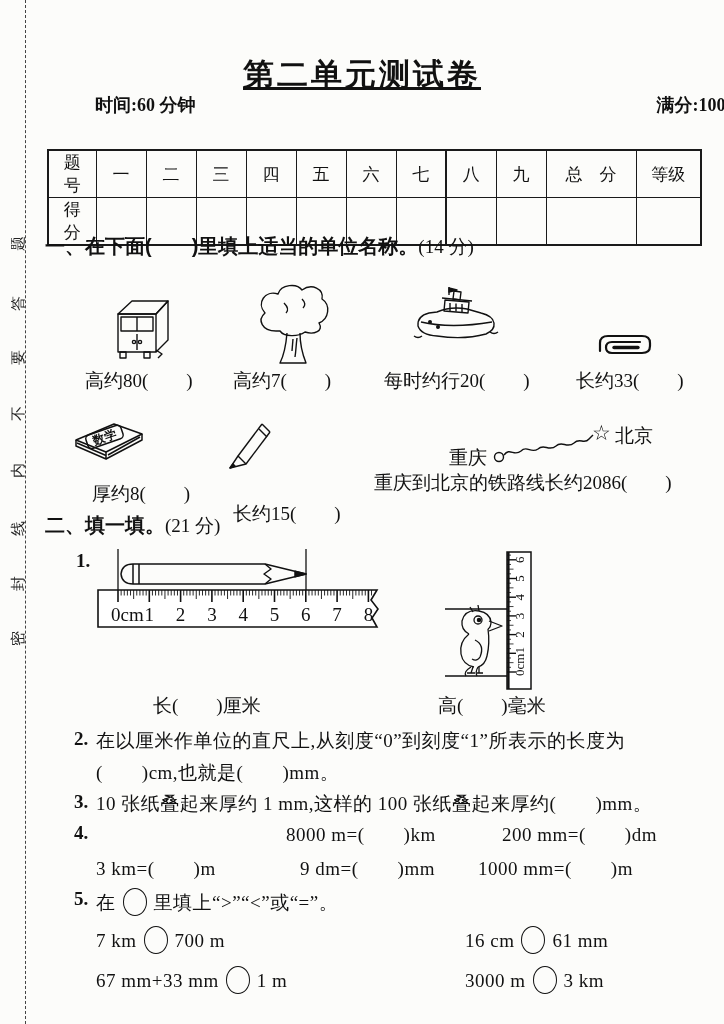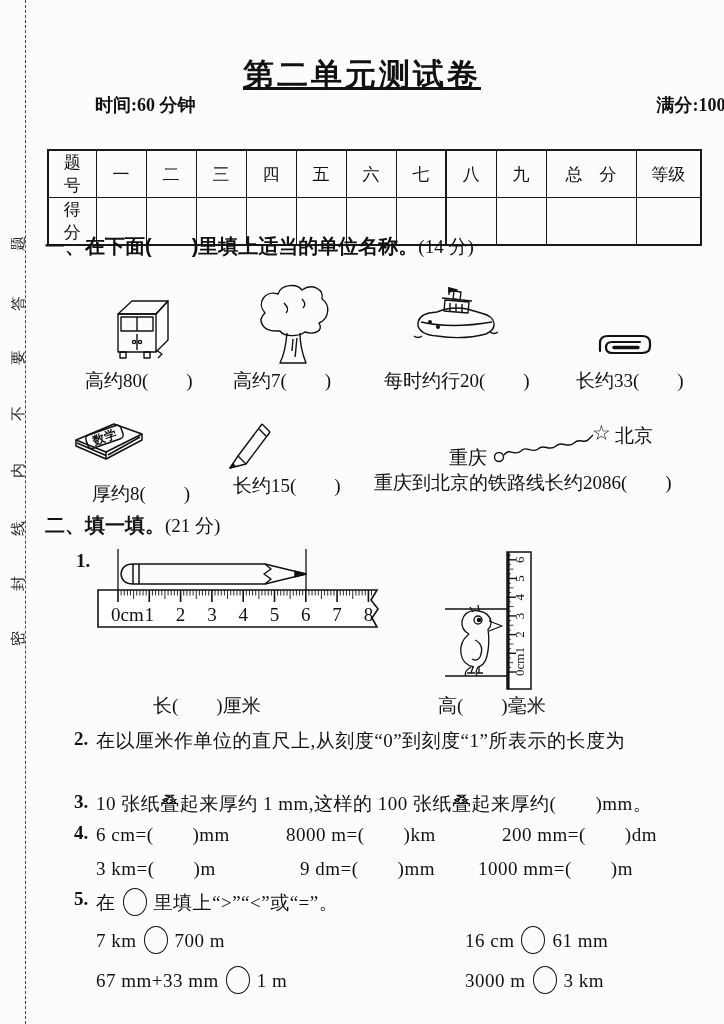--- a/index.html
+++ b/index.html
@@ -182,21 +182,21 @@
 
   <svg class="abs" style="top:414px;left:445px" width="248" height="62" viewBox="0 0 248 62">
     <text x="4" y="50" font-size="19">重庆</text>
     <circle cx="54" cy="43" r="4.5" fill="none" stroke="#111" stroke-width="1.4"></circle>
     <path d="M59,41 C65,33 69,43 76,37 C82,31 86,40 93,35 C99,29 104,38 111,32 C117,26 122,35 129,29 C135,23 139,31 144,25 L148,21" fill="none" stroke="#111" stroke-width="1.4"></path>
     <text x="147" y="26" font-size="21">☆</text>
     <text x="170" y="28" font-size="19">北京</text>
   </svg>
 
   <div class="abs lbl" style="top:481px;left:92px">厚约8(　　)</div>
-  <div class="abs lbl" style="top:473px;left:233px">长约15(　　)</div>
+  <div class="abs lbl" style="top:501px;left:233px">长约15(　　)</div>
   <div class="abs lbl" style="top:470px;left:374px">重庆到北京的铁路线长约2086(　　)</div>
 
   <div class="abs hei sec-head" style="top:512px;left:45px"><span>二、</span><span>填一填。</span><span class="pts">(21 分)</span></div>
 
   <div class="abs qnum" style="top:550px;left:76px">1.</div>
 
   <svg class="abs" style="top:545px;left:95px" width="290" height="85" viewBox="0 0 290 85">
     <g fill="none" stroke="#111" stroke-width="1.3">
       <line x1="23" y1="4" x2="23" y2="45"></line>
       <line x1="211" y1="4" x2="211" y2="45"></line>
@@ -368,26 +368,26 @@
         <text x="81" y="30.5" font-size="13" text-anchor="middle" font-family="&quot;Liberation Serif&quot;,&quot;DejaVu Serif&quot;,serif" transform="rotate(-90 81 30.5)">5</text>
         <text x="81" y="11.800000000000011" font-size="13" text-anchor="middle" font-family="&quot;Liberation Serif&quot;,&quot;DejaVu Serif&quot;,serif" transform="rotate(-90 81 11.800000000000011)">6</text>
       </g>
   </svg>
 
   <div class="abs lbl" style="top:693px;left:153px">长(　　)厘米</div>
   <div class="abs lbl" style="top:693px;left:438px">高(　　)毫米</div>
 
   <div class="abs qnum" style="top:728px;left:74px">2.</div>
   <div class="abs body-t" style="top:728px;left:96px">在以厘米作单位的直尺上,从刻度“0”到刻度“1”所表示的长度为</div>
+  <div class="abs body-t" style="top:760px;left:96px">(　　)cm,也就是(　　)mm。</div>
 
   <div class="abs qnum" style="top:791px;left:74px">3.</div>
   <div class="abs body-t" style="top:791px;left:96px">10 张纸叠起来厚约 1 mm,这样的 100 张纸叠起来厚约(　　)mm。</div>
 
   <div class="abs qnum" style="top:822px;left:74px">4.</div>
-  <div class="abs body-t" style="top:822px;left:96px">6 cm=(　　)mm</div>
   <div class="abs body-t" style="top:822px;left:286px">8000 m=(　　)km</div>
   <div class="abs body-t" style="top:822px;left:502px">200 mm=(　　)dm</div>
   <div class="abs body-t" style="top:856px;left:96px">3 km=(　　)m</div>
   <div class="abs body-t" style="top:856px;left:300px">9 dm=(　　)mm</div>
   <div class="abs body-t" style="top:856px;left:478px">1000 mm=(　　)m</div>
 
   <div class="abs qnum" style="top:888px;left:74px">5.</div>
   <div class="abs body-t" style="top:888px;left:96px"><span>在</span><span class="cmp"></span><span>里填上“&gt;”“&lt;”或“=”。</span></div>
 
   <div class="abs body-t" style="top:926px;left:96px"><span>7 km</span><span class="cmp"></span><span>700 m</span></div>

